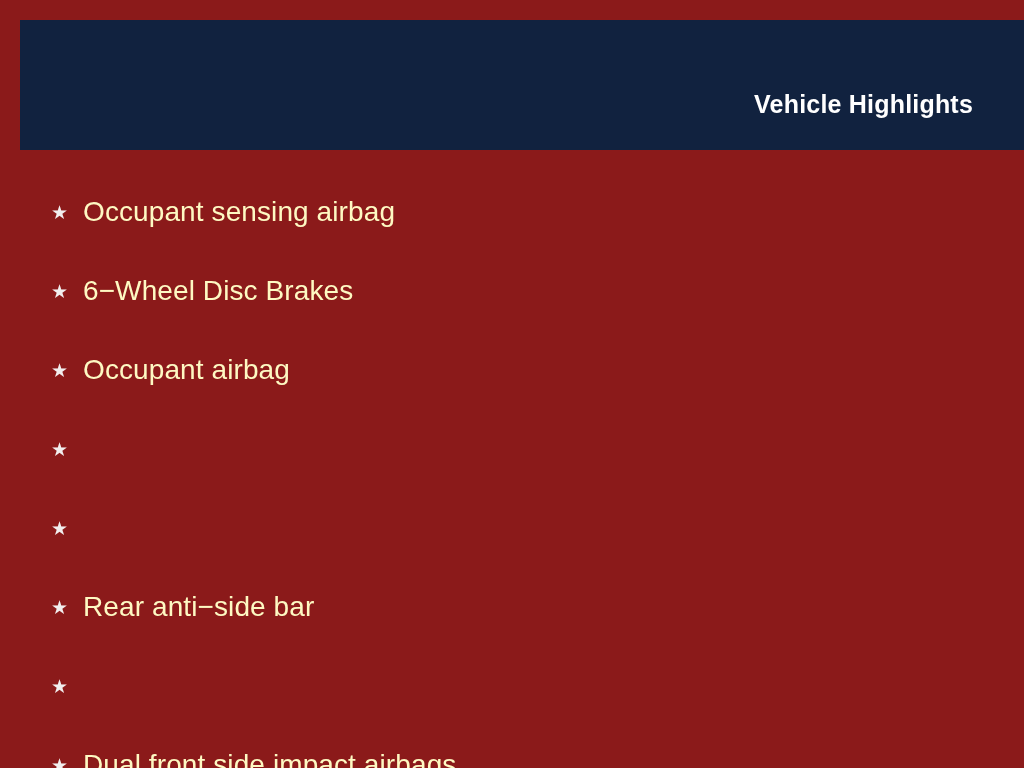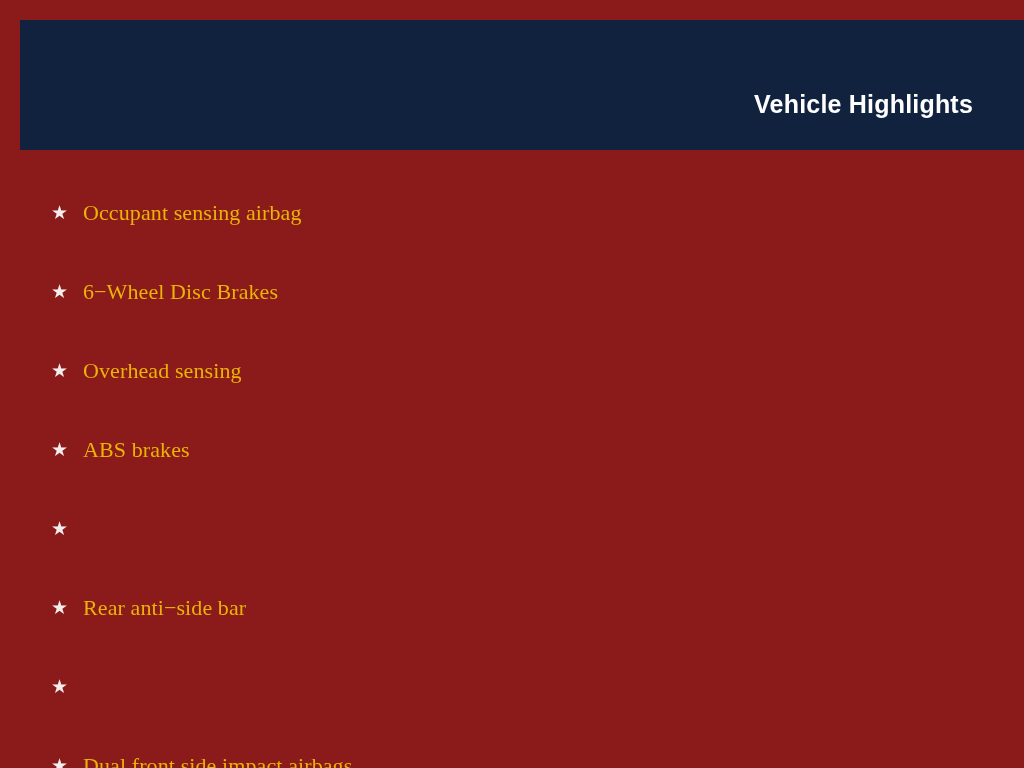--- a/index.html
+++ b/index.html
@@ -75,23 +75,23 @@
   .bullet-star {
     flex: 0 0 auto;
     width: 32px;
     color: #f2eeee;
     font-size: 19px;
     line-height: 1;
     text-align: left;
   }
 
   .feature-label {
-    color: #eab308;
-    font-family: Liberation Serif, serif;
-    font-size: 22px;
+    color: #fef9c3;
+    font-family: Liberation Sans, sans-serif;
+    font-size: 28px;
     font-weight: 400;
     line-height: 1.15;
     letter-spacing: 0.1px;
     white-space: nowrap;
   }
 </style>
 </head>
 <body>
 
 <div class="slide">
@@ -108,26 +108,25 @@
         <span class="feature-label">Occupant sensing airbag</span>
       </li>
 
       <li class="feature-item">
         <span class="bullet-star">★</span>
         <span class="feature-label">6−Wheel Disc Brakes</span>
       </li>
 
       <li class="feature-item">
         <span class="bullet-star">★</span>
-        <span class="feature-label">Overhead sensing</span>
+        <span class="feature-label">Occupant airbag</span>
       </li>
 
       <li class="feature-item">
         <span class="bullet-star">★</span>
-        <span class="feature-label">ABS brakes</span>
       </li>
 
       <li class="feature-item">
         <span class="bullet-star">★</span>
       </li>
 
       <li class="feature-item">
         <span class="bullet-star">★</span>
         <span class="feature-label">Rear anti−side bar</span>
       </li>

